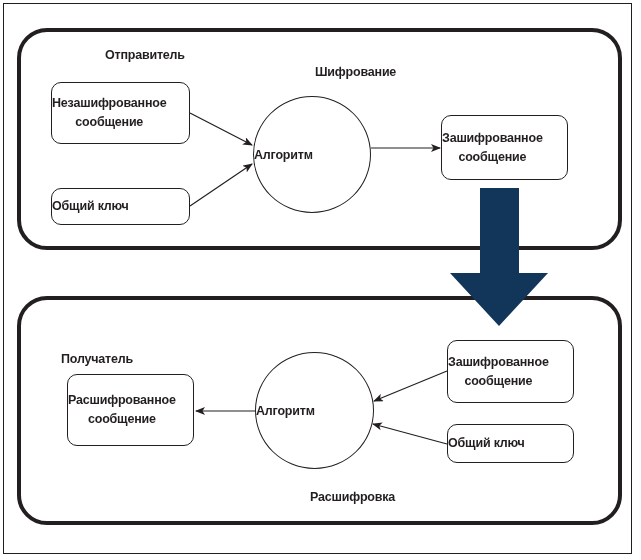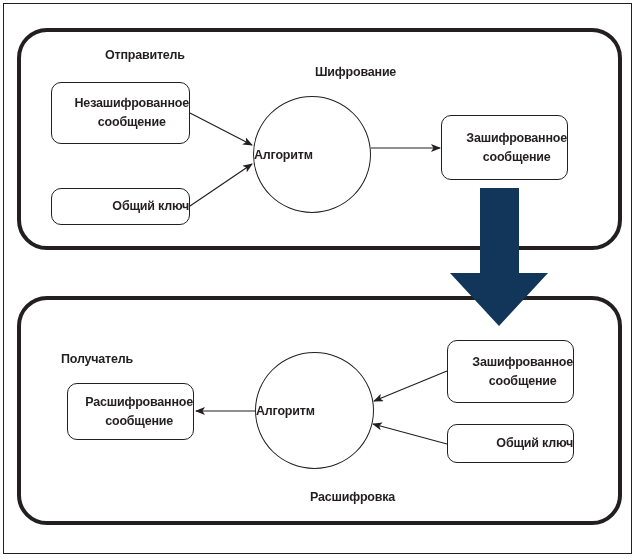--- a/index.html
+++ b/index.html
@@ -9,21 +9,21 @@
   .outer-frame { position: absolute; left: 3px; top: 3px; width: 629px; height: 551px;
                  border: 1.5px solid #231f20; box-sizing: border-box; }
   .panel { position: absolute; border: 4px solid #231f20; border-radius: 30px;
            box-sizing: border-box; background: #ffffff; }
   .panel-top { left: 17px; top: 28px; width: 605px; height: 222px; }
   .panel-bottom { left: 17px; top: 296px; width: 605px; height: 229px; }
   .label { position: absolute; font-weight: bold; font-size: 12.5px; color: #231f20;
            letter-spacing: -0.2px; white-space: nowrap; }
   .box { position: absolute; border: 1.3px solid #231f20; border-radius: 10px;
          box-sizing: border-box; background: #fff; display: flex; align-items: center;
-         justify-content: flex-end; text-align: center; font-weight: bold;
+         justify-content: flex-start; text-align: center; font-weight: bold;
          font-size: 12.5px; line-height: 19px; color: #231f20; letter-spacing: -0.2px; }
   .circle { position: absolute; border: 1.3px solid #231f20; border-radius: 50%;
             box-sizing: border-box; background: #fff; display: flex; align-items: center;
             text-align: center; font-weight: bold;
             font-size: 12.5px; line-height: 24px; color: #231f20; letter-spacing: -0.2px; }
   .box span, .circle span { display: block; }
   svg.overlay { position: absolute; left: 0; top: 0; width: 641px; height: 560px; pointer-events: none; }
 </style>
 </head>
 <body>
@@ -56,21 +56,21 @@
     <div>
       <span>Зашифрованное</span>
       <span>сообщение</span>
     </div>
   </div>
 
   <div class="panel panel-bottom"></div>
   <div class="label" style="left:61px; top:352px;text-align:right;">Получатель</div>
   <div class="label" style="left:276px; top:490px;padding-left:34px;">Расшифровка</div>
 
-  <div class="box" style="left:67px; top:383px; width:127px; height:57px;">
+  <div class="box" style="left:67px; top:374px; width:127px; height:72px;">
     <div>
       <span>Расшифрованное</span>
       <span>сообщение</span>
     </div>
   </div>
 
   <div class="circle" style="left:255px; top:352px; width:119px; height:117px;">
     <div>
       <span>Алгоритм</span>
     </div>

